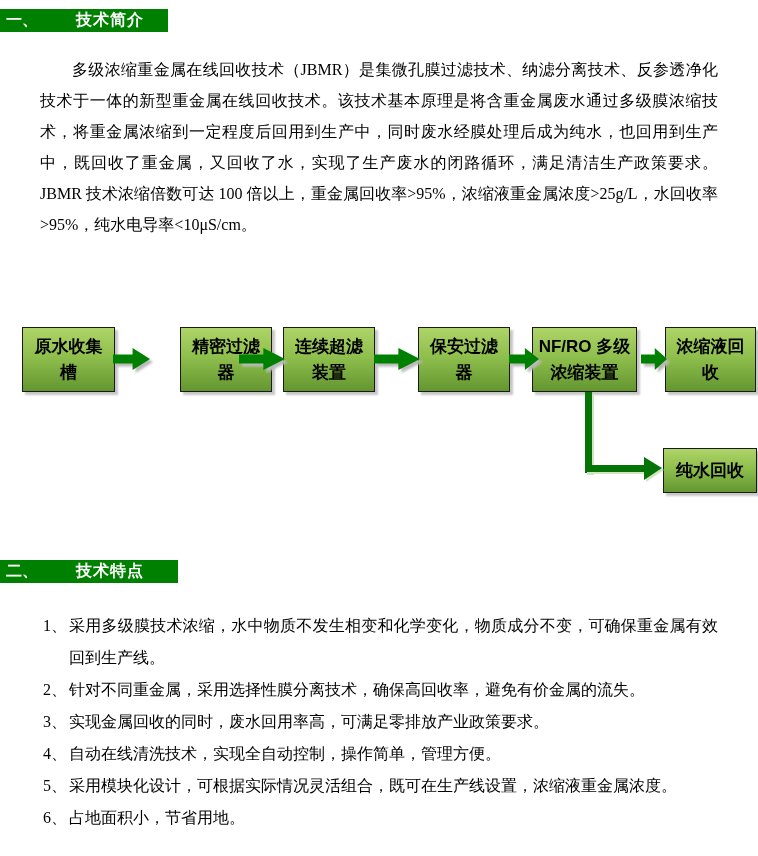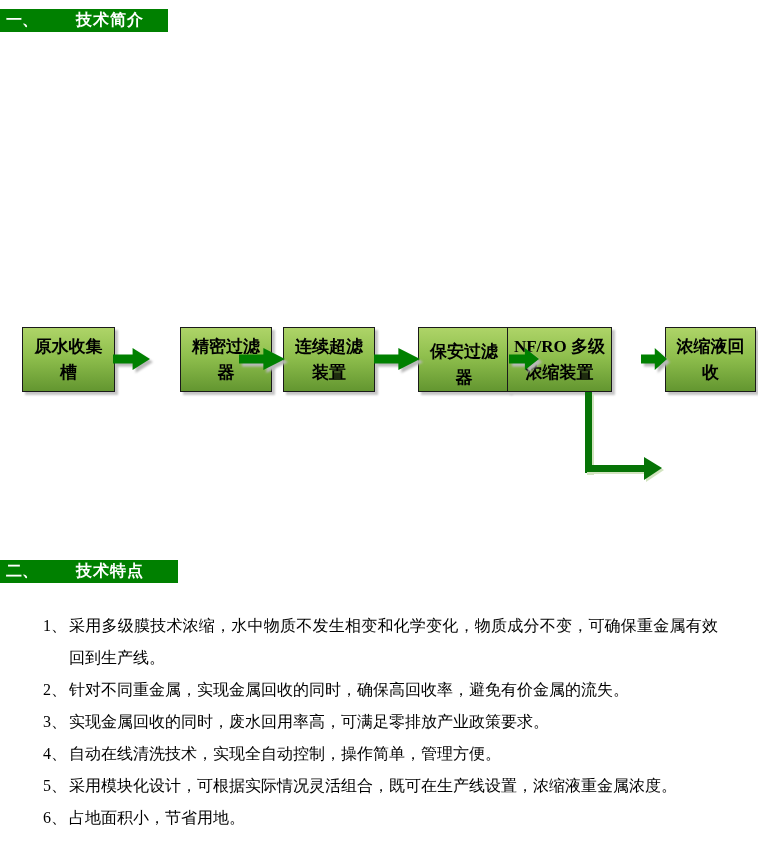--- a/index.html
+++ b/index.html
@@ -35,22 +35,22 @@
     box-shadow:3px 3px 2px #c6c6c6;
     display:flex;align-items:center;justify-content:center;text-align:center;
     font-family:"Liberation Sans","DejaVu Sans",sans-serif;
     font-weight:bold;font-size:17px;line-height:26px;color:#000;
     white-space:pre-line;
   }
   .row-box{top:5px;height:65px;}
   #b1{left:22px;width:93px;}
   #b2{left:148px;width:92px;margin-left:32px;}
   #b3{left:283px;width:92px;justify-content:center;}
-  #b4{left:418px;width:92px;align-items:flex-end;}
-  #b5{left:507px;width:105px;font-family:Liberation Serif, serif;}
+  #b4{left:418px;width:92px;}
+  #b5{left:532px;width:105px;}
   #b6{left:665px;width:91px;}
   #b7{left:663px;top:126px;width:94px;height:45px;}
   .flow-arrow{
     position:absolute;top:26px;height:22px;color:var(--arrow-green,#008000);
     filter:drop-shadow(3px 3px 1px #b9b9b9);
   }
   #a1{left:113px;width:37px;}
   #a2{left:239px;width:46px;}
   #a3{left:374px;width:46px;}
   #a4{left:509px;width:30px;}
@@ -76,35 +76,37 @@
 </head>
 <body>
 
 <div class="page">
 
   <div class="section-bar" id="bar1">
     <span>一、</span>
     <span class="bar-title">技术简介</span>
   </div>
 
+  <p class="para">多级浓缩重金属在线回收技术（JBMR）是集微孔膜过滤技术、纳滤分离技术、反参透净化技术于一体的新型重金属在线回收技术。该技术基本原理是将含重金属废水通过多级膜浓缩技术，将重金属浓缩到一定程度后回用到生产中，同时废水经膜处理后成为纯水，也回用到生产中，既回收了重金属，又回收了水，实现了生产废水的闭路循环，满足清洁生产政策要求。JBMR 技术浓缩倍数可达 100 倍以上，重金属回收率&gt;95%，浓缩液重金属浓度&gt;25g/L，水回收率&gt;95%，纯水电导率&lt;10μS/cm。</p>
 
 
   <div class="flow">
     <div class="fbox row-box" id="b1"><span>原水收集
 槽</span></div>
     <div class="fbox row-box" id="b2"><span>精密过滤
 器</span></div>
     <div class="fbox row-box" id="b3"><span>连续超滤
 装置</span></div>
     <div class="fbox row-box" id="b4"><span>保安过滤
 器</span></div>
     <div class="fbox row-box" id="b5"><span>NF/RO 多级
 浓缩装置</span></div>
     <div class="fbox row-box" id="b6"><span>浓缩液回
 收</span></div>
+    <div class="fbox" id="b7"><span>纯水回收</span></div>
 
     <svg class="flow-arrow" id="a1" viewBox="0 0 34 24" preserveAspectRatio="none">
         <polygon points="0,7 18,7 18,0 34,12 18,24 18,17 0,17" fill="currentColor"></polygon>
       </svg>
     <svg class="flow-arrow" id="a2" viewBox="0 0 34 24" preserveAspectRatio="none">
         <polygon points="0,7 18,7 18,0 34,12 18,24 18,17 0,17" fill="currentColor"></polygon>
       </svg>
     <svg class="flow-arrow" id="a3" viewBox="0 0 34 24" preserveAspectRatio="none">
         <polygon points="0,7 18,7 18,0 34,12 18,24 18,17 0,17" fill="currentColor"></polygon>
       </svg>
@@ -125,21 +127,21 @@
     <span class="bar-title">技术特点</span>
   </div>
 
   <div class="features">
     <div class="feature-item">
       <span class="feature-num">1、</span>
       <div class="feature-text">采用多级膜技术浓缩，水中物质不发生相变和化学变化，物质成分不变，可确保重金属有效回到生产线。</div>
     </div>
     <div class="feature-item">
       <span class="feature-num">2、</span>
-      <div class="feature-text">针对不同重金属，实现金属回收的同时，确保高回收率，避免有价金属的流失。</div>
+      <div class="feature-text">针对不同重金属，采用选择性膜分离技术，确保高回收率，避免有价金属的流失。</div>
     </div>
     <div class="feature-item">
       <span class="feature-num">3、</span>
       <div class="feature-text">实现金属回收的同时，废水回用率高，可满足零排放产业政策要求。</div>
     </div>
     <div class="feature-item">
       <span class="feature-num">4、</span>
       <div class="feature-text">自动在线清洗技术，实现全自动控制，操作简单，管理方便。</div>
     </div>
     <div class="feature-item">

